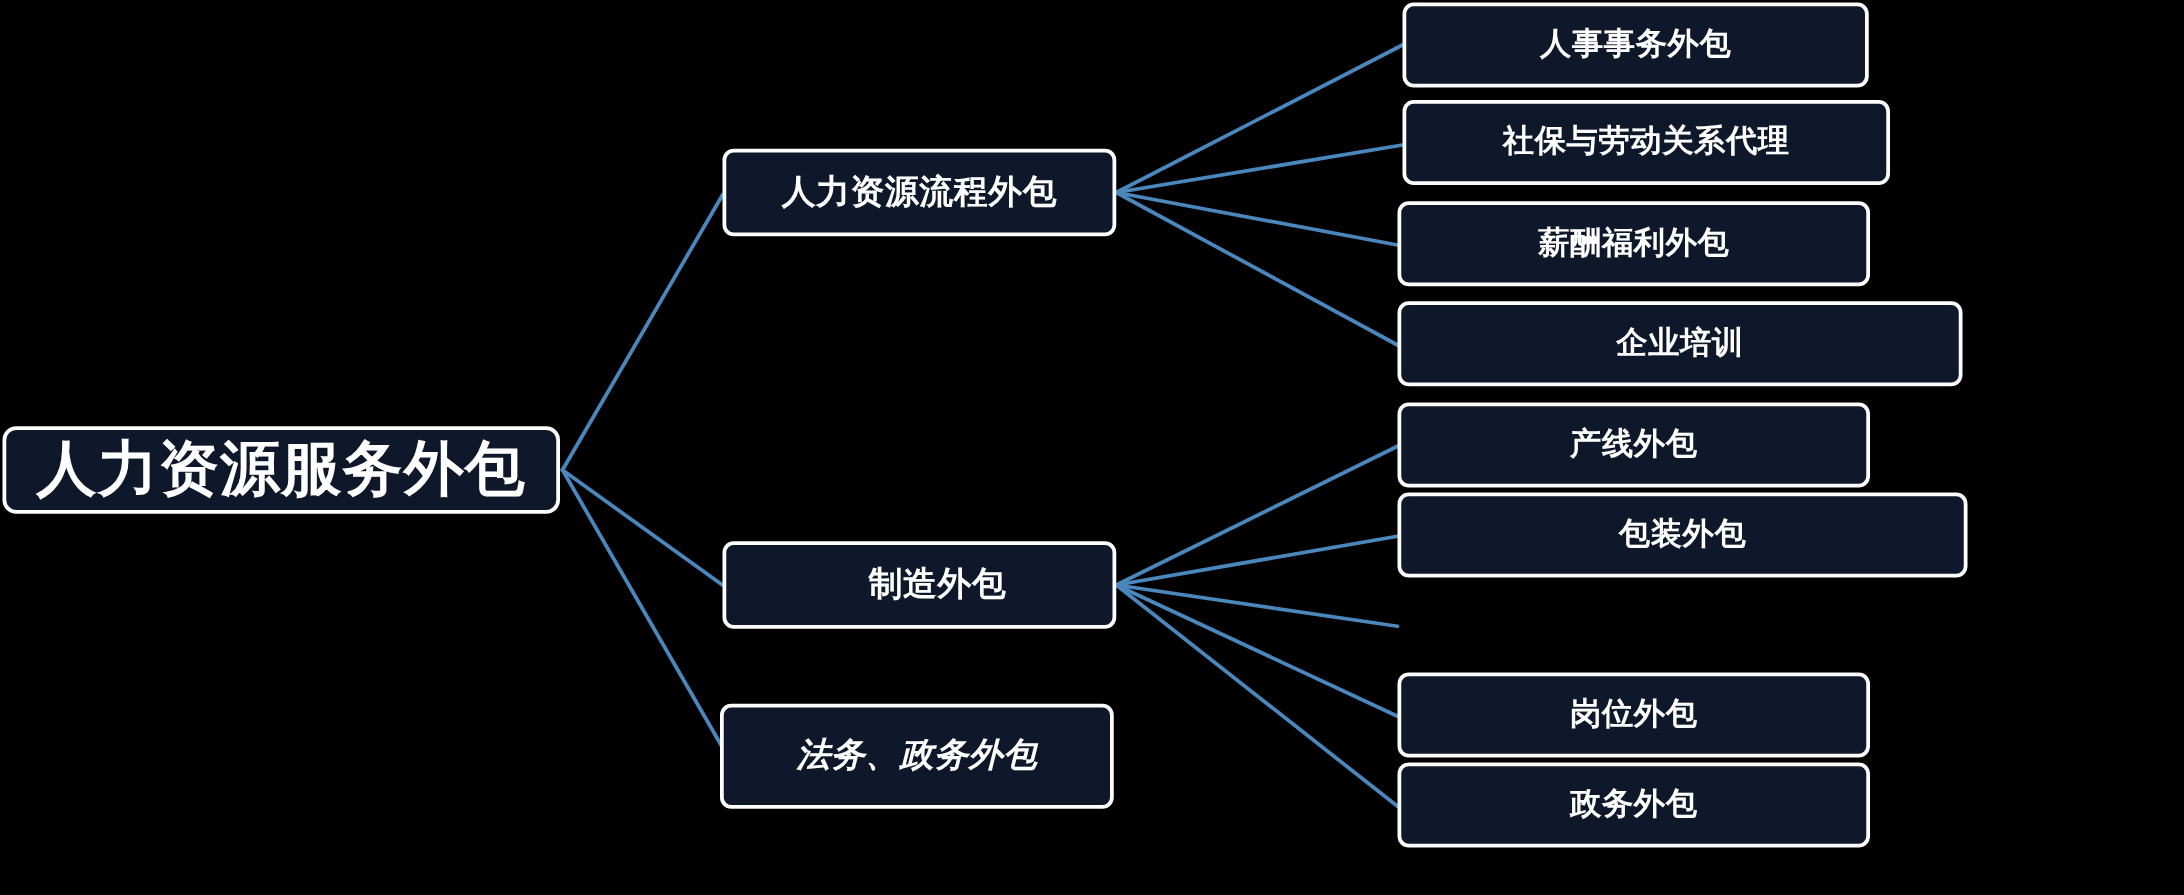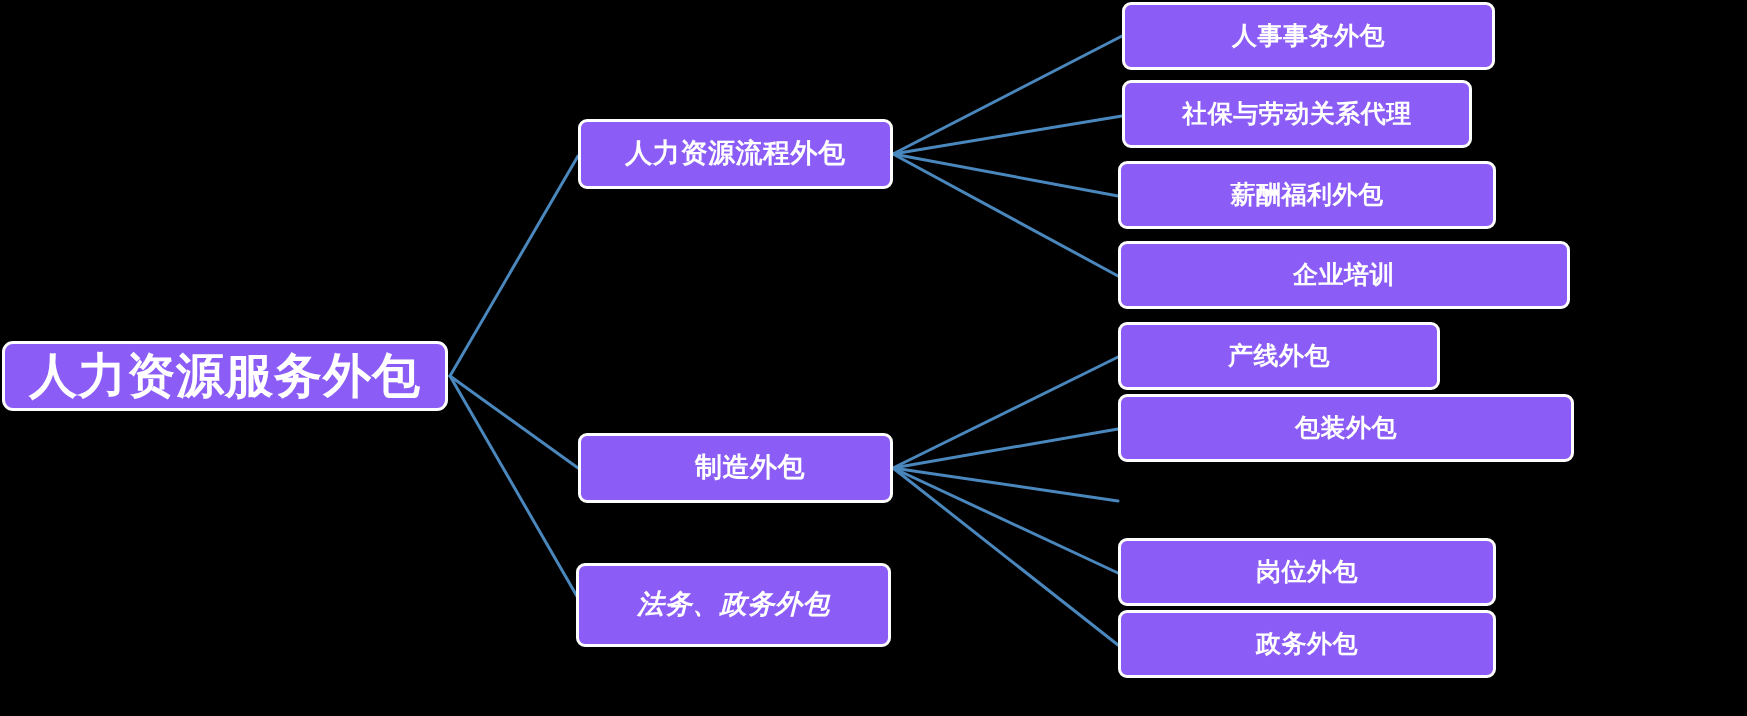--- a/index.html
+++ b/index.html
@@ -21,21 +21,21 @@
     position: absolute;
     left: 0;
     top: 0;
     width: 1747px;
     height: 716px;
     pointer-events: none;
   }
   .node {
     position: absolute;
     box-sizing: border-box;
-    background: #8b5cf6;
+    background: #0f172a;
     border: 3px solid #fdfdfd;
     border-radius: 9px;
     color: #ffffff;
     display: flex;
     align-items: center;
     justify-content: center;
     text-align: center;
     line-height: 1.1;
     white-space: nowrap;
     letter-spacing: 0.02em;
@@ -97,33 +97,33 @@
   </div>
 
   <div class="node node-branch" style="left:576px; top:563px; width:315px; height:84px;font-style:italic;">
     <span class="node-label">法务、政务外包</span>
   </div>
 
   <div class="node node-leaf" style="left:1122px; top:2px; width:373px; height:68px;">
     <span class="node-label">人事事务外包</span>
   </div>
 
-  <div class="node node-leaf" style="left:1122px; top:80px; width:350px; height:68px;">
+  <div class="node node-leaf" style="left:1122px; top:80px; width:390px; height:68px;">
     <span class="node-label">社保与劳动关系代理</span>
   </div>
 
   <div class="node node-leaf" style="left:1118px; top:161px; width:378px; height:68px;">
     <span class="node-label">薪酬福利外包</span>
   </div>
 
   <div class="node node-leaf" style="left:1118px; top:241px; width:452px; height:68px;">
     <span class="node-label">企业培训</span>
   </div>
 
-  <div class="node node-leaf" style="left:1118px; top:322px; width:322px; height:68px;">
+  <div class="node node-leaf" style="left:1118px; top:322px; width:378px; height:68px;">
     <span class="node-label">产线外包</span>
   </div>
 
   <div class="node node-leaf" style="left:1118px; top:394px; width:456px; height:68px;">
     <span class="node-label">包装外包</span>
   </div>
 
 
   <div class="node node-leaf" style="left:1118px; top:538px; width:378px; height:68px;">
     <span class="node-label">岗位外包</span>

